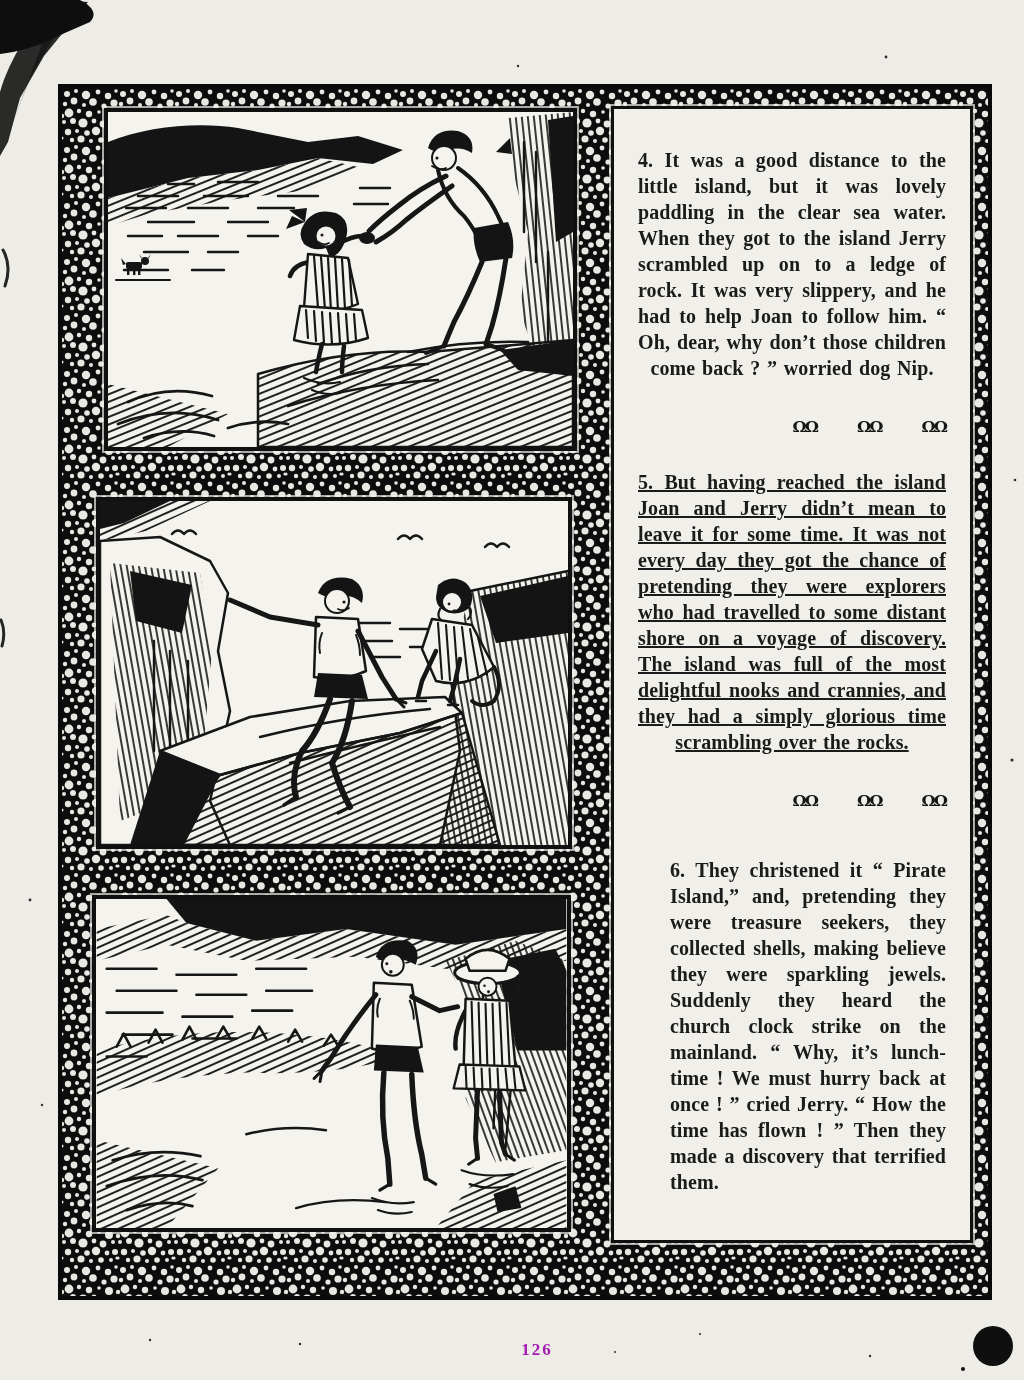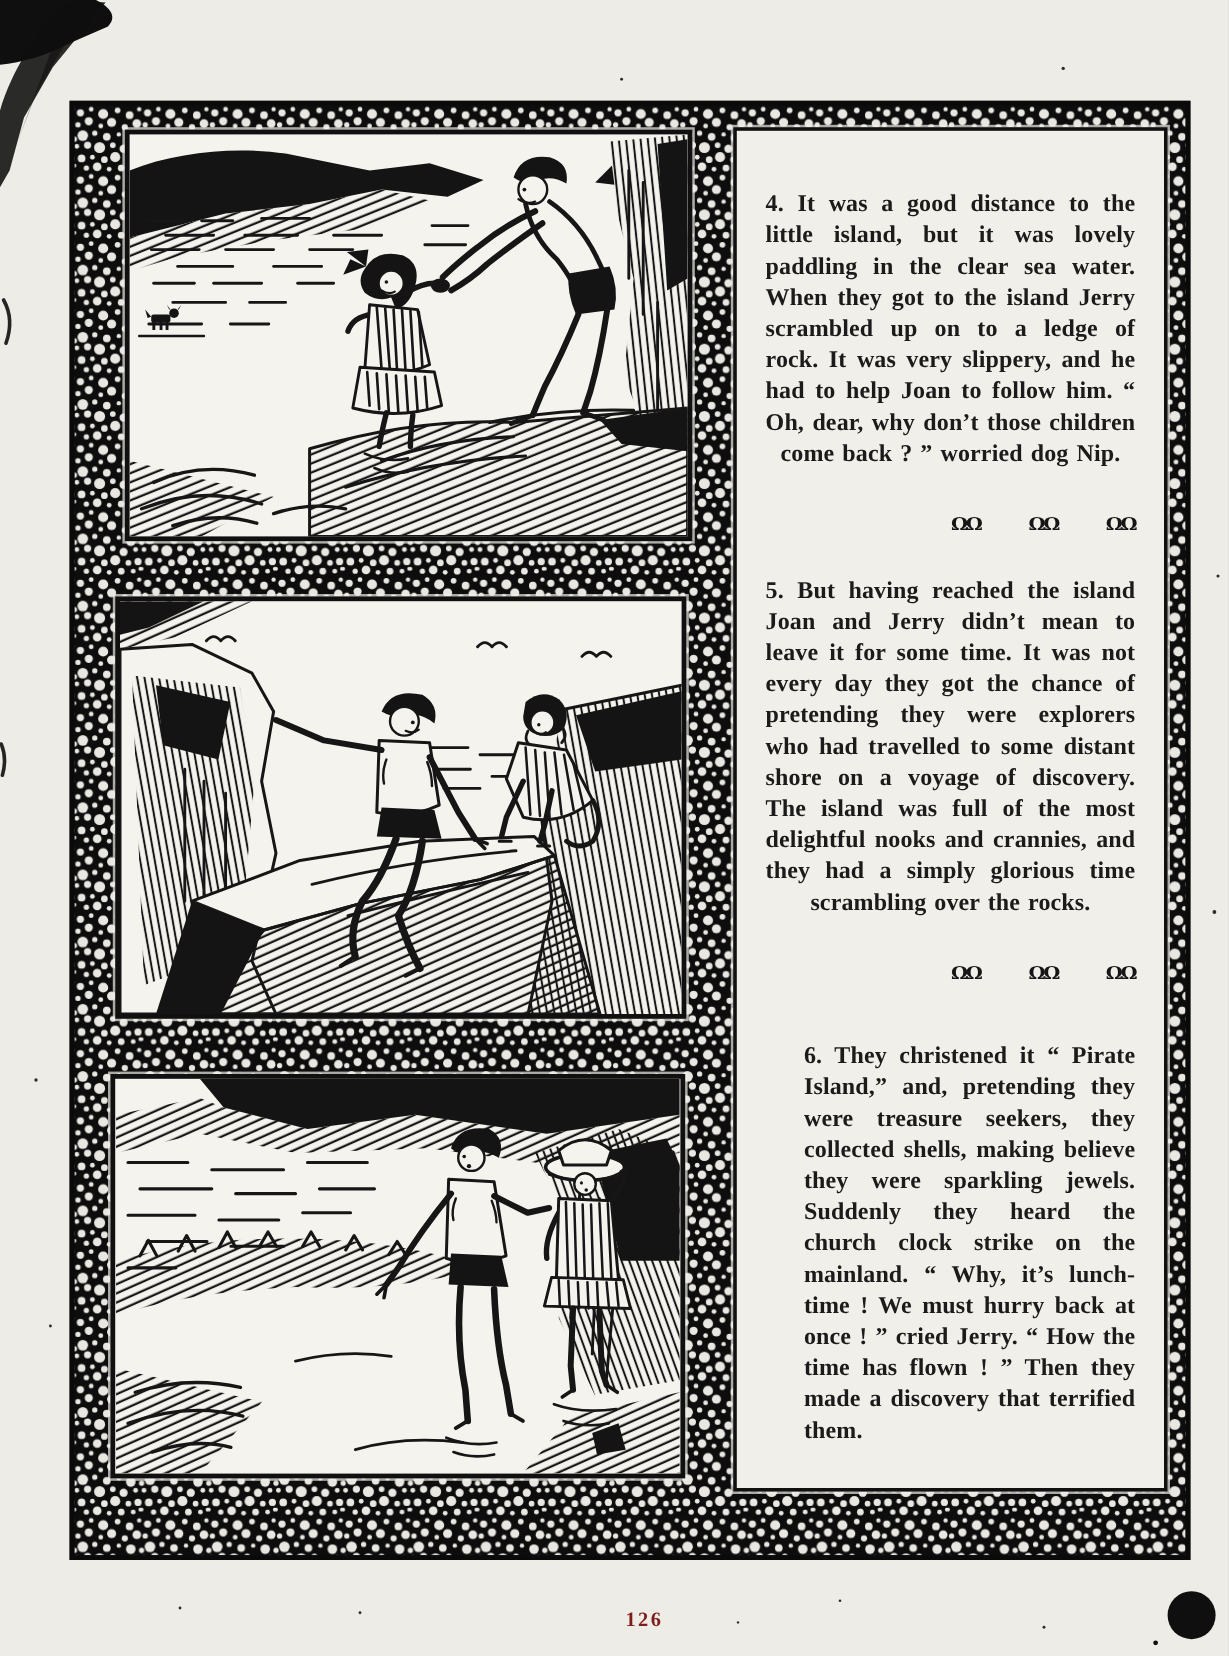--- a/index.html
+++ b/index.html
@@ -30,33 +30,33 @@
     background:#f1efe9; border:3px solid #101010; box-sizing:border-box;
     padding:20px 24px 0 24px; overflow:hidden;
     box-shadow:0 0 0 2px rgba(240,238,232,.7);
   }
   .para{
     margin:0; color:#1b1b1b;
     font:700 20px/26px "Liberation Serif", serif;
     text-align:justify; word-spacing:1.6px; letter-spacing:.1px;
   }
   .para.last-center{text-align-last:center;}
-  .m4{margin-top:28px;} .m5{margin-top:32px;} .m6{margin-top:46px;margin-left:32px;}
+  .m4{margin-top:18px;} .m5{margin-top:32px;text-decoration:underline;} .m6{margin-top:46px;margin-left:32px;}
   .orn-row{
     display:flex; justify-content:flex-end; gap:40px;
     margin-top:34px; height:22px; align-items:center;
   }
   .orn{
     display:inline-block; color:#151515;
     font:700 16px "DejaVu Serif", serif;
     letter-spacing:-2px; transform:scaleY(.92);
   }
   .pageno{
     position:absolute; left:492px; top:1340px; width:90px;
-    text-align:center; color:#7f1d1d;
+    text-align:center; color:#a21caf;
     font:700 17px "Liberation Serif", serif; letter-spacing:2px;
   }
   .artifacts{position:absolute; left:0; top:0; width:1024px; height:1380px; pointer-events:none;}
 </style>
 </head>
 <body>
 
 <div class="page">
 
   <div class="frame">

